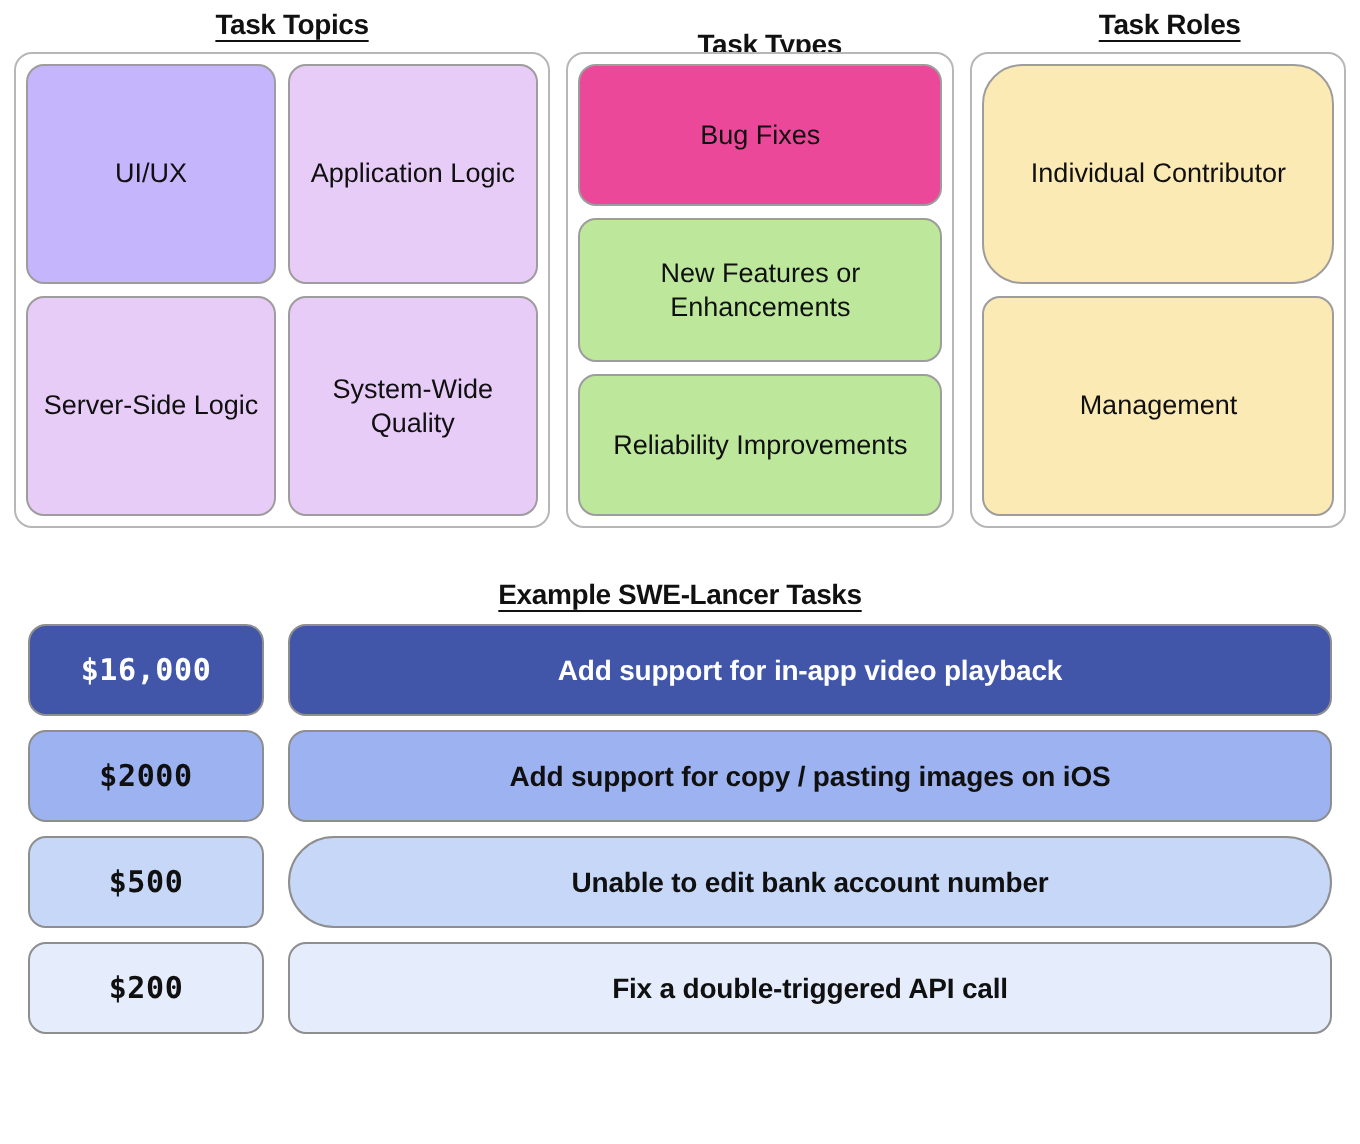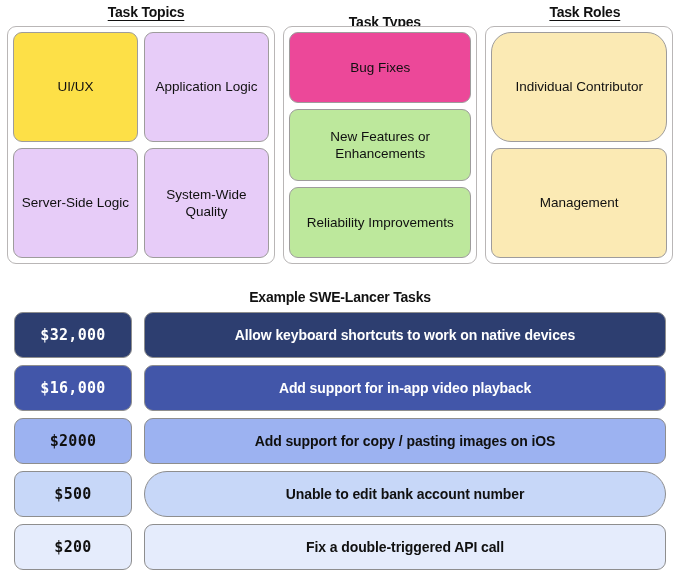--- a/index.html
+++ b/index.html
@@ -121,20 +121,21 @@
     height: 30px;
     display: flex;
     align-items: center;
     justify-content: center;
     margin-top: 16px;
   }
   .tasks-title {
     font-size: 14px;
     font-weight: bold;
     letter-spacing: -0.2px;
+    text-decoration: underline;
     text-underline-offset: 3px;
     color: #111111;
   }
 
   .tasks-list {
     padding: 0 14px;
     box-sizing: border-box;
   }
 
   .task-row {
@@ -189,21 +190,21 @@
   </div>
   <div class="header-cell roles">
     <span class="col-title">Task Roles</span>
   </div>
 </div>
 
 <div class="panels-row">
 
   <div class="panel topics">
     <div class="panel-inner">
-      <div class="cell" style="background: #fde047;">
+      <div class="cell" style="background: #c4b5fd;">
         <span>UI/UX</span>
       </div>
       <div class="cell" style="background: rgb(231, 204, 248);">
         <span>Application Logic</span>
       </div>
       <div class="cell" style="background: rgb(231, 204, 248);">
         <span>Server-Side Logic</span>
       </div>
       <div class="cell" style="background: rgb(231, 204, 248);">
         <span>System-Wide Quality</span>
@@ -237,28 +238,20 @@
   </div>
 
 </div>
 
 <div class="tasks-title-wrap">
   <span class="tasks-title">Example SWE-Lancer Tasks</span>
 </div>
 
 <div class="tasks-list">
 
-  <div class="task-row">
-    <div class="price-box" style="background: rgb(45, 62, 112); color: rgb(255, 255, 255);">
-      <span>$32,000</span>
-    </div>
-    <div class="task-box" style="background: rgb(45, 62, 112); color: rgb(255, 255, 255);">
-      <span>Allow keyboard shortcuts to work on native devices</span>
-    </div>
-  </div>
 
   <div class="task-row">
     <div class="price-box" style="background: rgb(66, 86, 169); color: rgb(255, 255, 255);">
       <span>$16,000</span>
     </div>
     <div class="task-box" style="background: rgb(66, 86, 169); color: rgb(255, 255, 255);">
       <span>Add support for in-app video playback</span>
     </div>
   </div>
 

